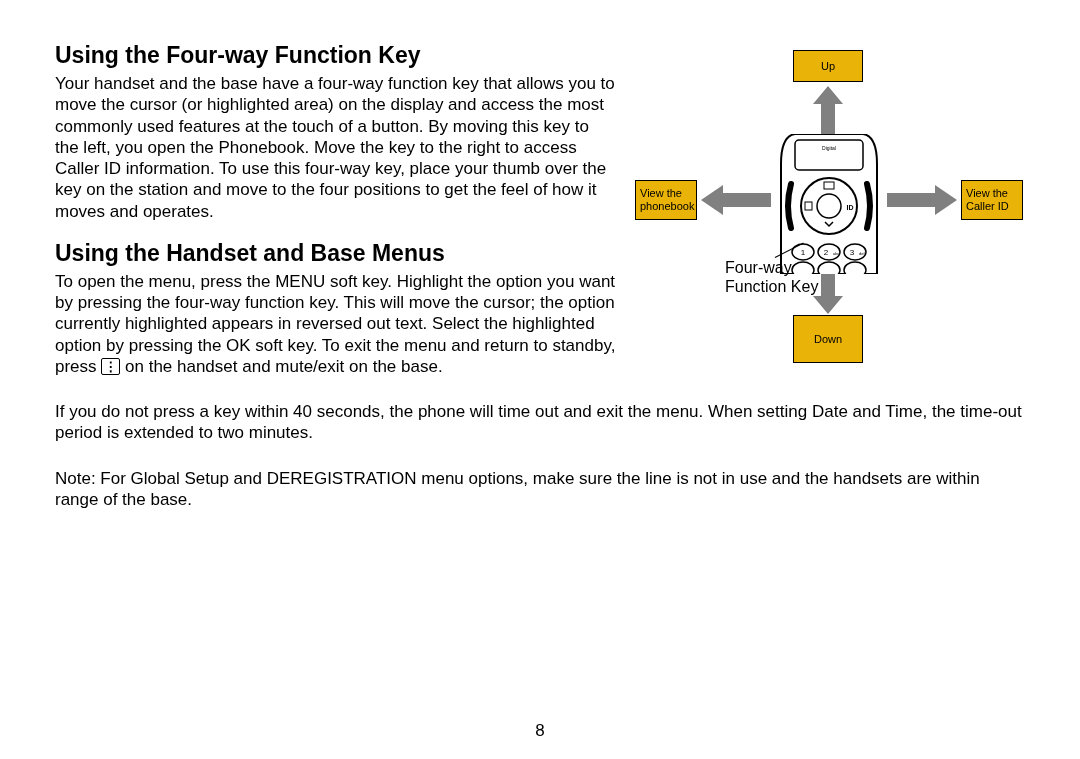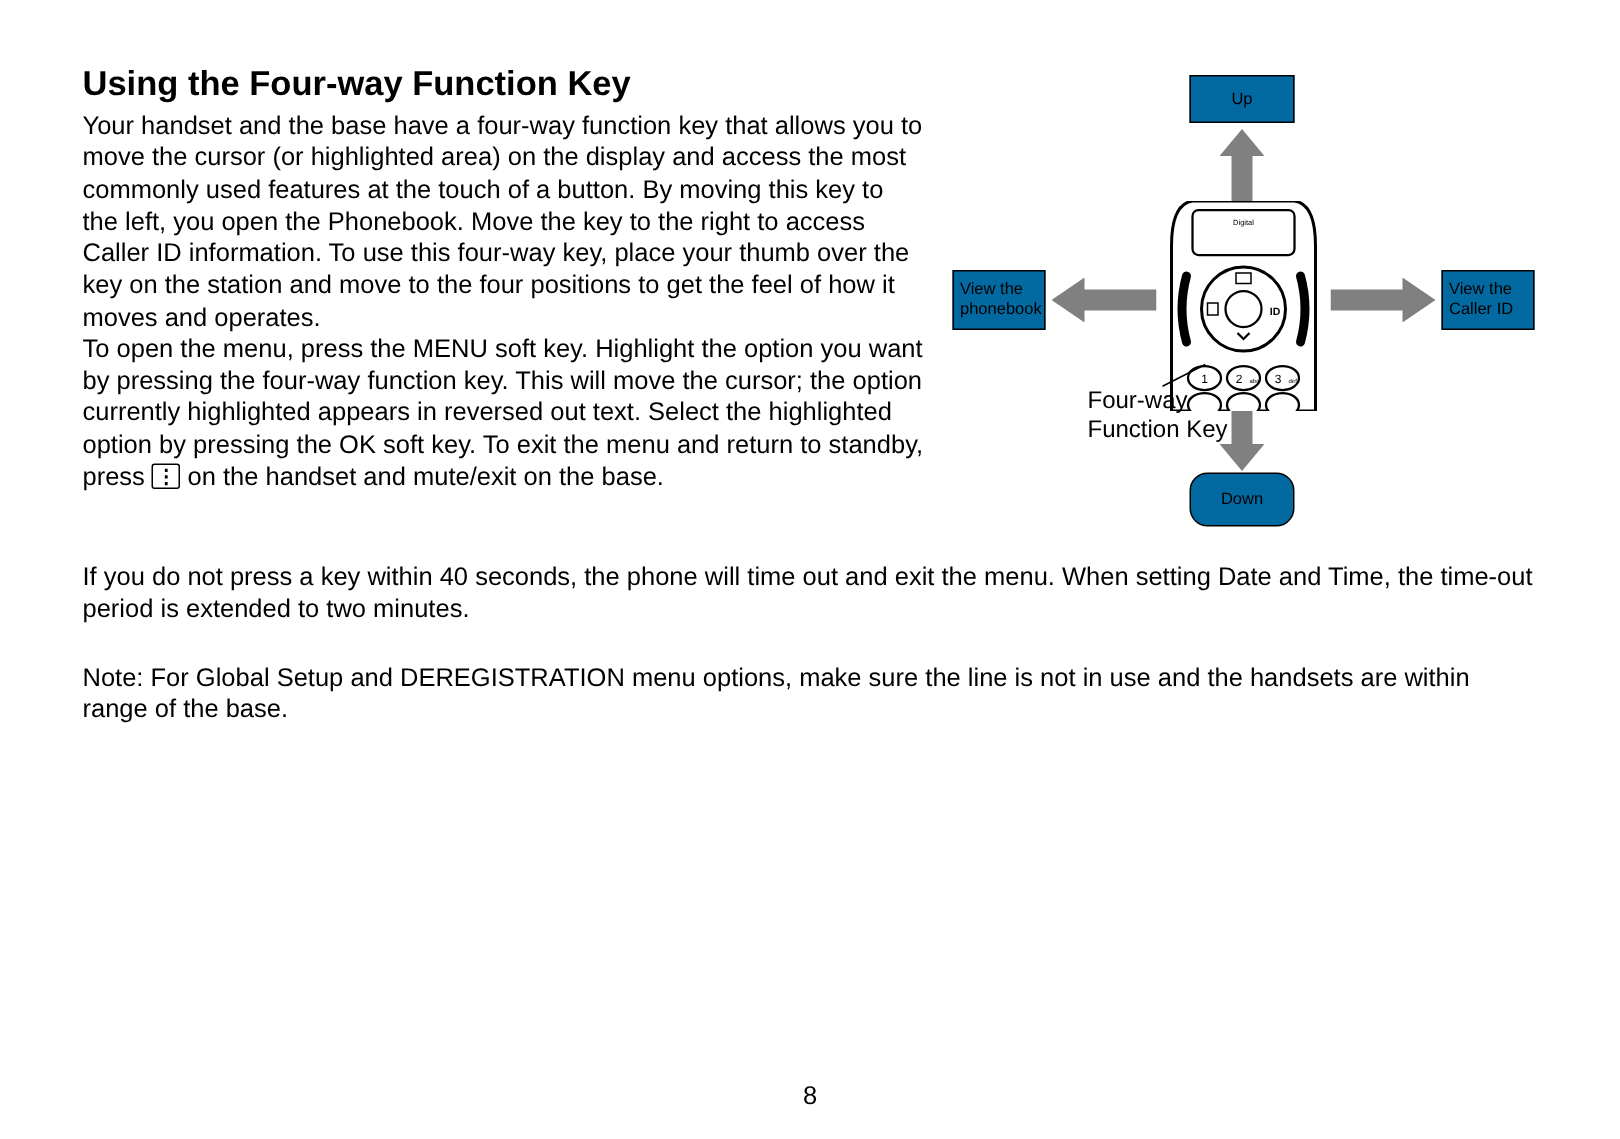--- a/index.html
+++ b/index.html
@@ -58,31 +58,31 @@
     font-size: 13px;
     line-height: 15px;
     vertical-align: 1px;
   }
 
   
   .fig { position: absolute; left: 0; top: 10px; width: 390px; height: 300px; }
   .box {
     position: absolute;
     border: 1px solid #000;
-    background: #0369a1;
+    background: #eab308;
     font-size: 11px;
     line-height: 1.15;
     text-align: center;
     display: flex;
     align-items: center;
     justify-content: center;
     padding: 0 4px;
   }
   .box.up    { left: 158px; top: 0;   width: 70px; height: 32px; }
-  .box.down  { left: 158px; top: 265px; width: 70px; height: 36px; border-radius: 12px; }
+  .box.down  { left: 158px; top: 265px; width: 70px; height: 48px; }
   .box.left  { left: 0;   top: 130px; width: 62px; height: 40px; text-align:left; justify-content:flex-start; }
   .box.right { left: 326px; top: 130px; width: 62px; height: 40px; text-align:left; justify-content:flex-start; }
   
   .arw { position:absolute; }
 
   .phone {
     position: absolute;
     left: 140px; top: 84px;
     width: 108px; height: 140px;
   }
@@ -106,20 +106,21 @@
   }
 </style>
 </head>
 <body>
 
 <div class="content-row">
   <div class="text-col">
     <h2>Using the Four-way Function Key</h2>
     <p class="body">Your handset and the base have a four-way function key that allows you to move the cursor (or highlighted area) on the display and access the most commonly used features at the touch of a button. By moving this key to the left, you open the Phonebook. Move the key to the right to access Caller ID information. To use this four-way key, place your thumb over the key on the station and move to the four positions to get the feel of how it moves and operates.</p>
 
+    <h2 class="second">Using the Handset and Base Menus</h2>
     <p class="body">
       <span>To open the menu, press the </span><span class="bold">MENU</span><span> soft key. Highlight the option you want by pressing the four-way function key. This will move the cursor; the option currently highlighted appears in reversed out text. Select the highlighted option by pressing the </span><span class="bold">OK</span><span> soft key. To exit the menu and return to standby, press </span><span class="sym">⋮</span><span> on the handset and </span><span class="bold">mute/exit</span><span> on the base.</span>
     </p>
   </div>
 
   <div class="fig-col">
     <div class="fig">
       <div class="box up">Up</div>
       <div class="box down">Down</div>
       <div class="box left">View the<br>phonebook</div>

